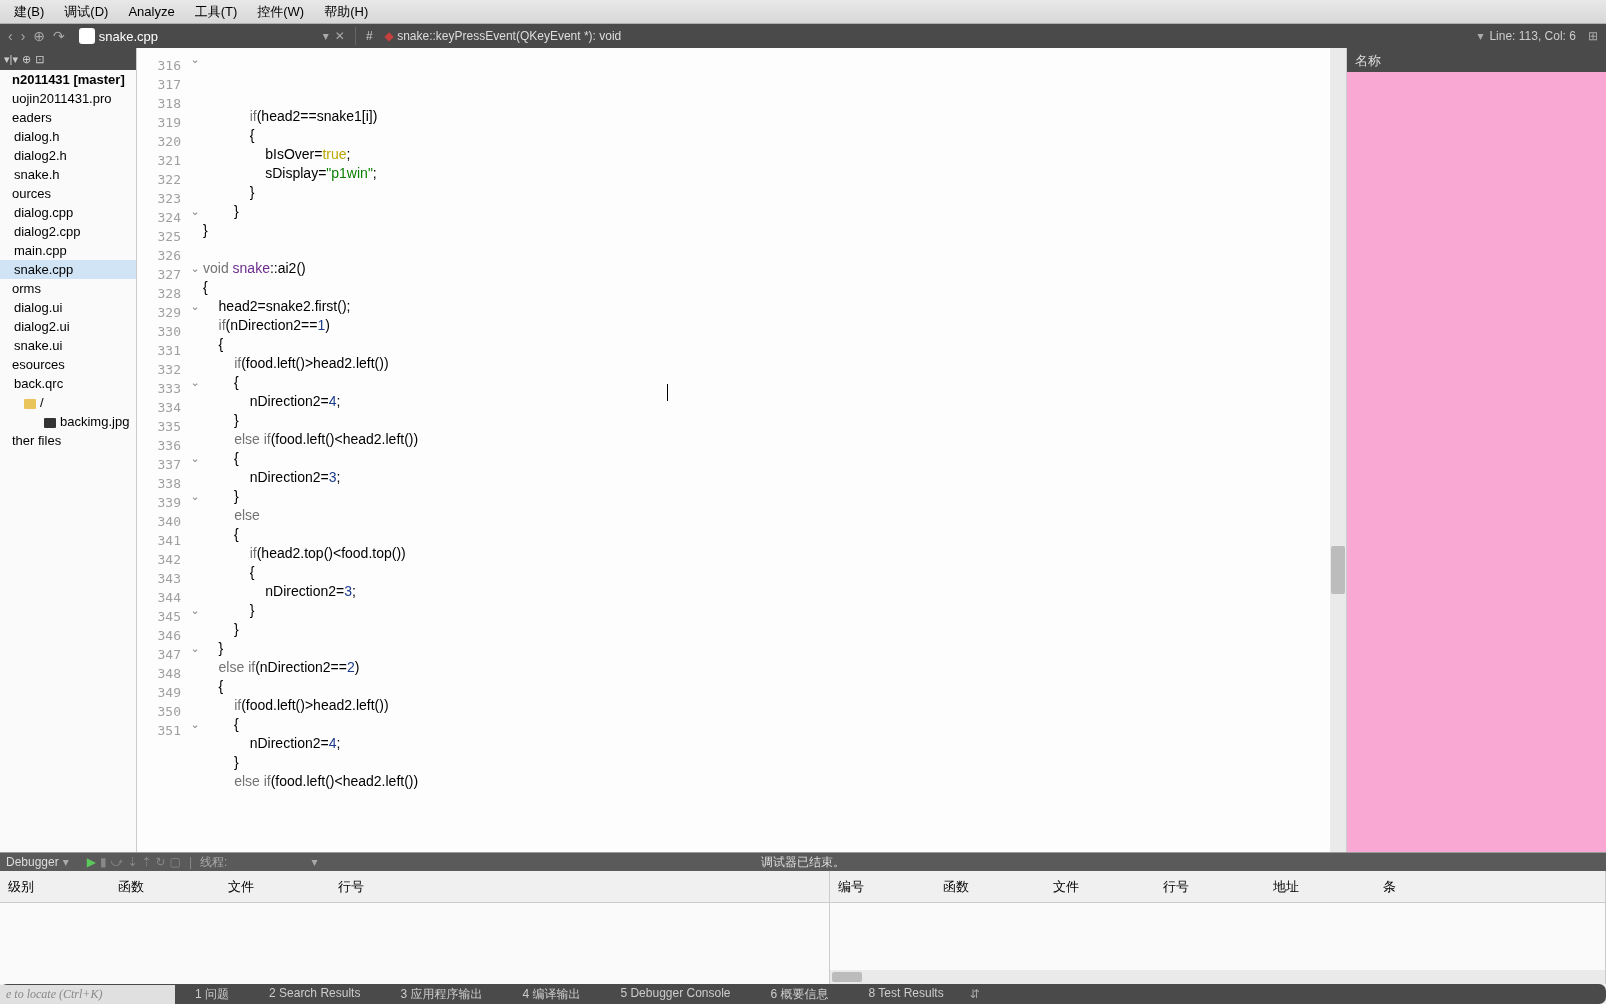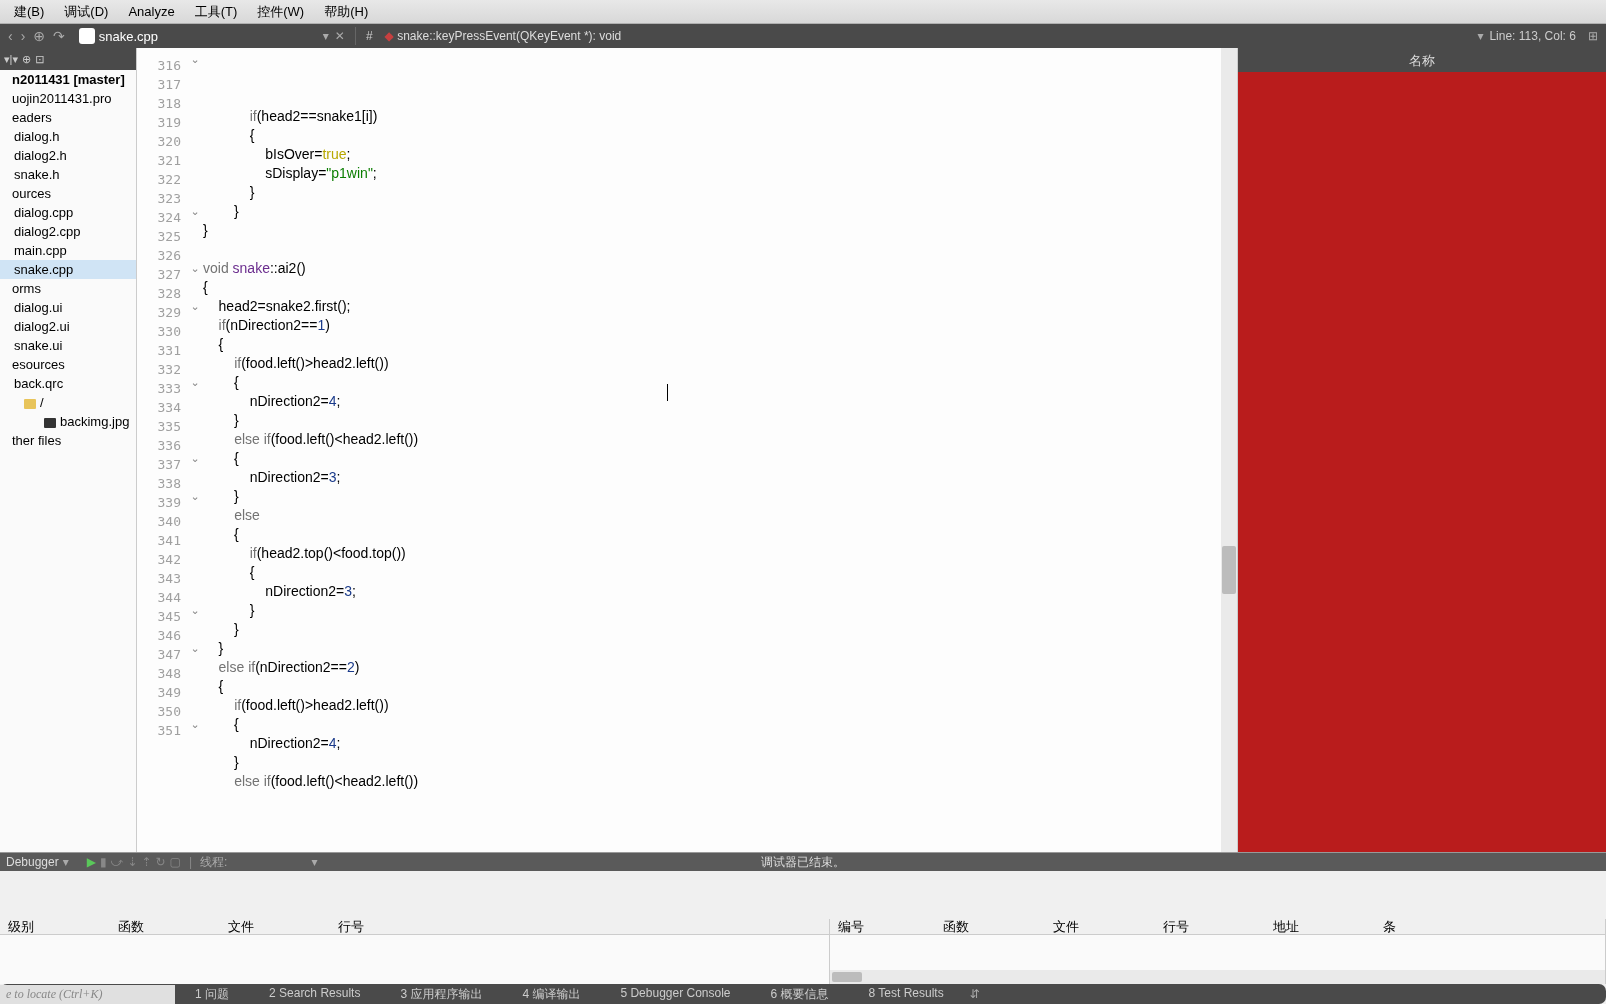--- a/index.html
+++ b/index.html
@@ -39,31 +39,31 @@
 .code { flex: 1; padding-top: 2px; white-space: pre; position: relative; }
 .code .cl { height: 19px; }
 .kw { color: #737373; font-weight: 400; }
 .typ { color: #6b2d8e; }
 .str { color: #0a7e00; }
 .num { color: #1a3a8a; }
 .bool { color: #b8a800; }
 .cursor { position: absolute; left: 464px; top: 336px; width: 1px; height: 17px; background: #000; }
 .vscroll { width: 16px; background: #eaeaea; position: relative; }
 .vscroll .thumb { position: absolute; left: 1px; right: 1px; top: 62%; height: 48px; background: #bcbcbc; border-radius: 2px; }
-.outline { width: 369px; background: #b91c1c; border-left: 1px solid #ccc; font-size: 13px; text-align: center; }
+.outline { width: 260px; background: #f9a8d4; border-left: 1px solid #ccc; font-size: 13px; }
 .outline .ohdr { height: 24px; background: #4a4a4a; color: #ddd; padding: 4px 8px; font-size: 13px; }
-.bottom { height: 132px; display: flex; flex-direction: column; border-top: 1px solid #999; gap: 48px; }
+.bottom { height: 132px; display: flex; flex-direction: column; border-top: 1px solid #999; }
 .dbgbar { height: 18px; background: #5a5a5a; display: flex; align-items: center; color: #ddd; font-size: 12px; padding: 0 6px; gap: 4px; }
 .dbgbar .green { color: #5ac85a; }
 .dbgbar .status { color: #ddd; position: absolute; left: 50%; transform: translateX(-50%); }
 .panels { flex: 1; display: flex; background: #fafafa; }
 .panel { border-right: 1px solid #ccc; display: flex; flex-direction: column; }
 .panel.l { width: 830px; }
 .panel.r { flex: 1; position: relative; }
-.phead { height: 16px; background: #f0f0f0; border-bottom: 1px solid #ccc; display: flex; align-items: center; font-size: 13px; }
+.phead { height: 32px; background: #f0f0f0; border-bottom: 1px solid #ccc; display: flex; align-items: center; font-size: 13px; }
 .phead .col { padding: 0 8px; }
 .pbody { flex: 1; }
 .hscroll-r { position: absolute; bottom: 0; left: 0; right: 0; height: 14px; background: #eaeaea; }
 .hscroll-r .th { position: absolute; left: 2px; top: 2px; height: 10px; width: 30px; background: #bcbcbc; border-radius: 2px; }
 .statusbar { height: 20px; background: #4a4a4a; display: flex; align-items: center; color: #ccc; font-size: 12px; font-family: Consolas, monospace; border-radius: 7px; }
 .statusbar .loc { background: #e0e0e0; color: #888; padding: 2px 6px; font-style: italic; font-family: "Segoe UI"; width: 175px; }
 .statusbar .tab { padding: 0 20px; }
 </style>
 </head>
 <body>

